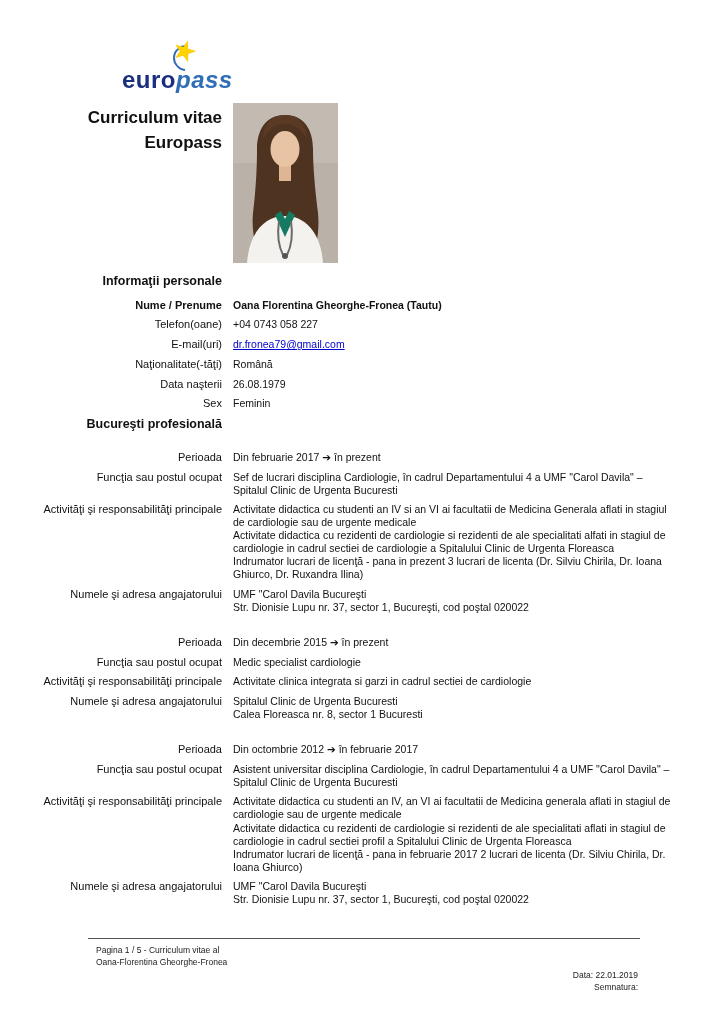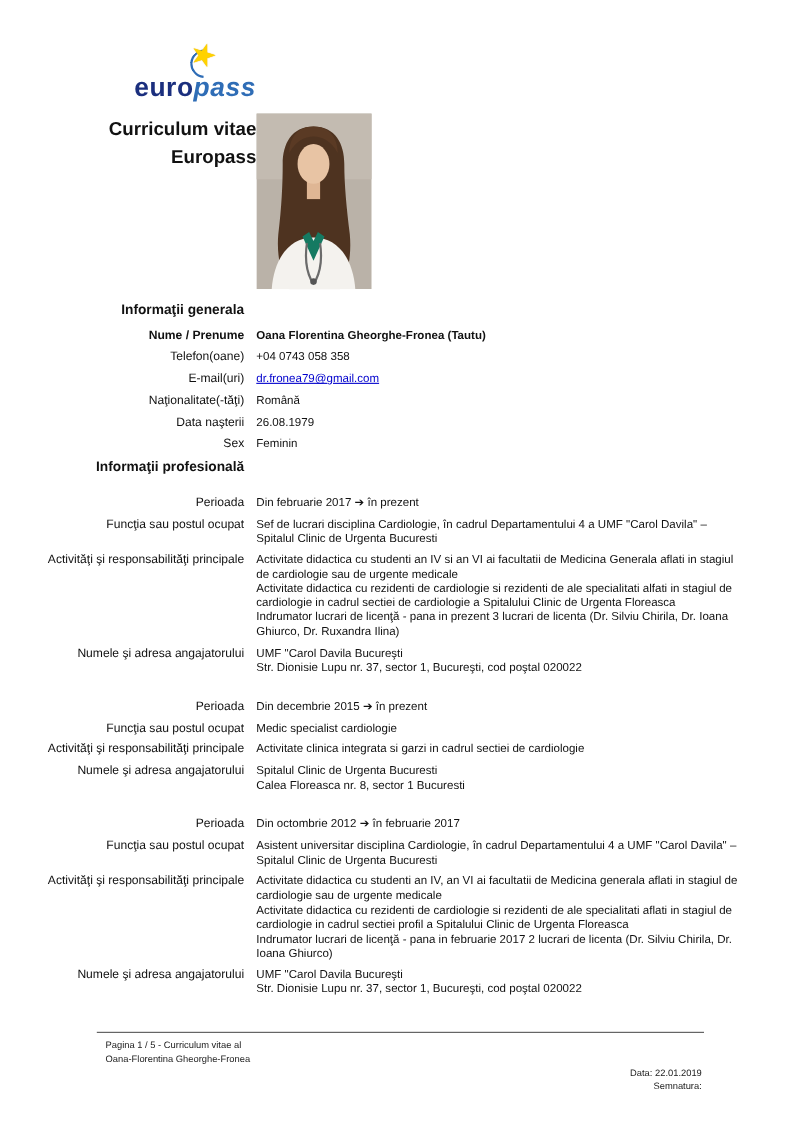--- a/index.html
+++ b/index.html
@@ -37,20 +37,21 @@
     color: #ffd200; font-size: 24px; line-height: 1;
     transform: rotate(18deg);
     text-shadow: 0 0 1px #e0a800;
   }
 
   
   .cv-title {
     position: absolute;
     left: 0; top: 106px;
     width: 233px;
+    padding-right: 11px;
     text-align: right;
     font-size: 17px;
     font-weight: bold;
     line-height: 1.45;
     color: #111;
   }
 
   
   .photo {
     position: absolute;
@@ -122,32 +123,32 @@
       <path d="M42 112 L52 134 L62 112 L56 108 L52 116 L48 108 Z" fill="#157a62"></path>
       <path d="M46 118 C44 132 46 144 50 152" stroke="#6b6b6b" stroke-width="2" fill="none"></path>
       <path d="M58 118 C60 132 58 144 54 152" stroke="#6b6b6b" stroke-width="2" fill="none"></path>
       <circle cx="52" cy="153" r="3" fill="#555"></circle>
     </svg>
   </div>
 
   <div class="main">
 
     <div class="row heading-row">
-      <div class="lbl section-heading">Informaţii generala</div>
+      <div class="lbl section-heading">Informaţii personale</div>
       <div class="val"></div>
     </div>
 
     <div class="row">
       <div class="lbl bold">Nume / Prenume</div>
       <div class="val bold">Oana Florentina Gheorghe-Fronea (Tautu)</div>
     </div>
 
     <div class="row">
       <div class="lbl">Telefon(oane)</div>
-      <div class="val">+04 0743 058 358</div>
+      <div class="val">+04 0743 058 227</div>
     </div>
 
     <div class="row">
       <div class="lbl">E-mail(uri)</div>
       <div class="val"><a href="#" class="email-link">dr.fronea79@gmail.com</a></div>
     </div>
 
     <div class="row">
       <div class="lbl">Naţionalitate(-tăţi)</div>
       <div class="val">Română</div>
@@ -157,21 +158,21 @@
       <div class="lbl">Data naşterii</div>
       <div class="val">26.08.1979</div>
     </div>
 
     <div class="row">
       <div class="lbl">Sex</div>
       <div class="val">Feminin</div>
     </div>
 
     <div class="row heading-row">
-      <div class="lbl section-heading">Informaţii profesională</div>
+      <div class="lbl section-heading">Bucureşti profesională</div>
       <div class="val"></div>
     </div>
 
     <div class="jobs">
 
       <div class="job">
         <div class="row">
           <div class="lbl">Perioada</div>
           <div class="val">Din februarie  2017 ➔ în prezent</div>
         </div>

